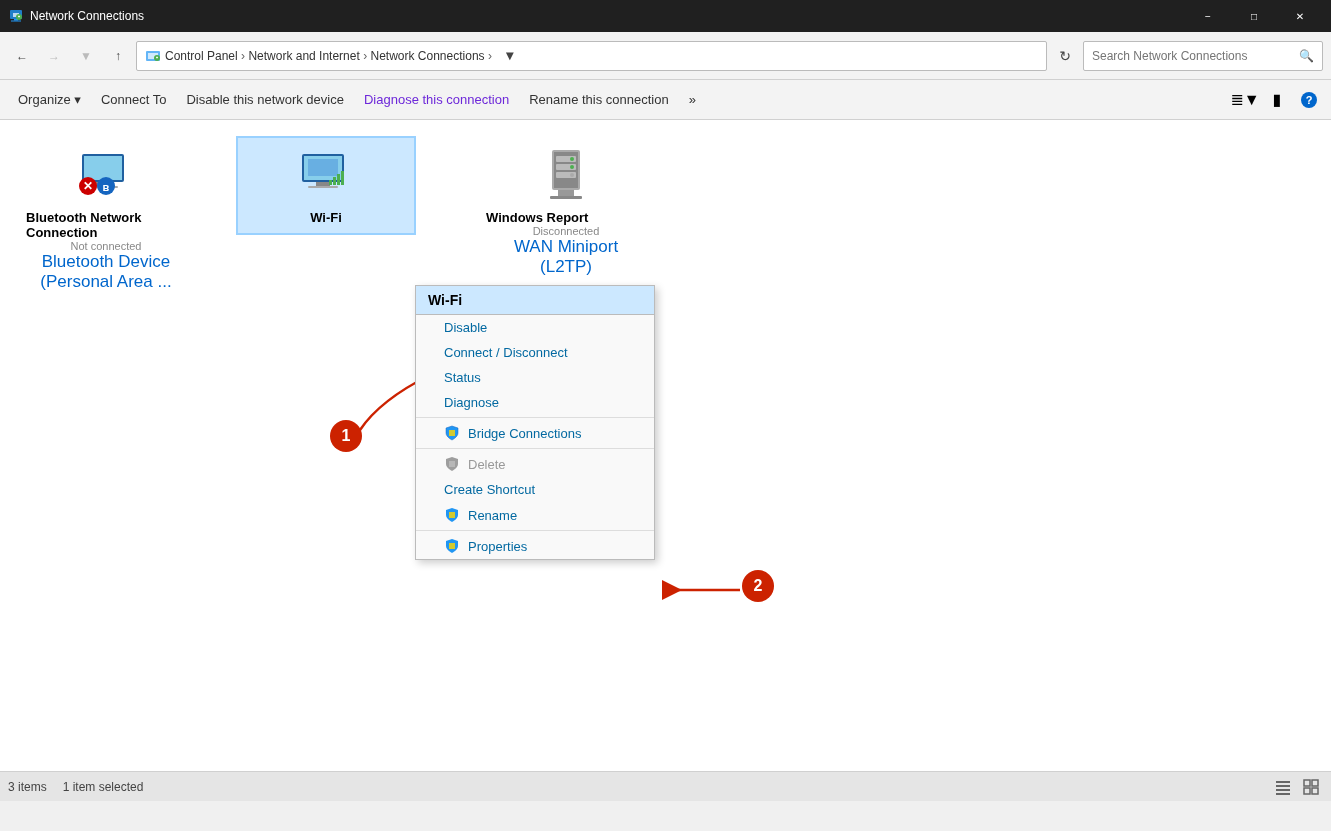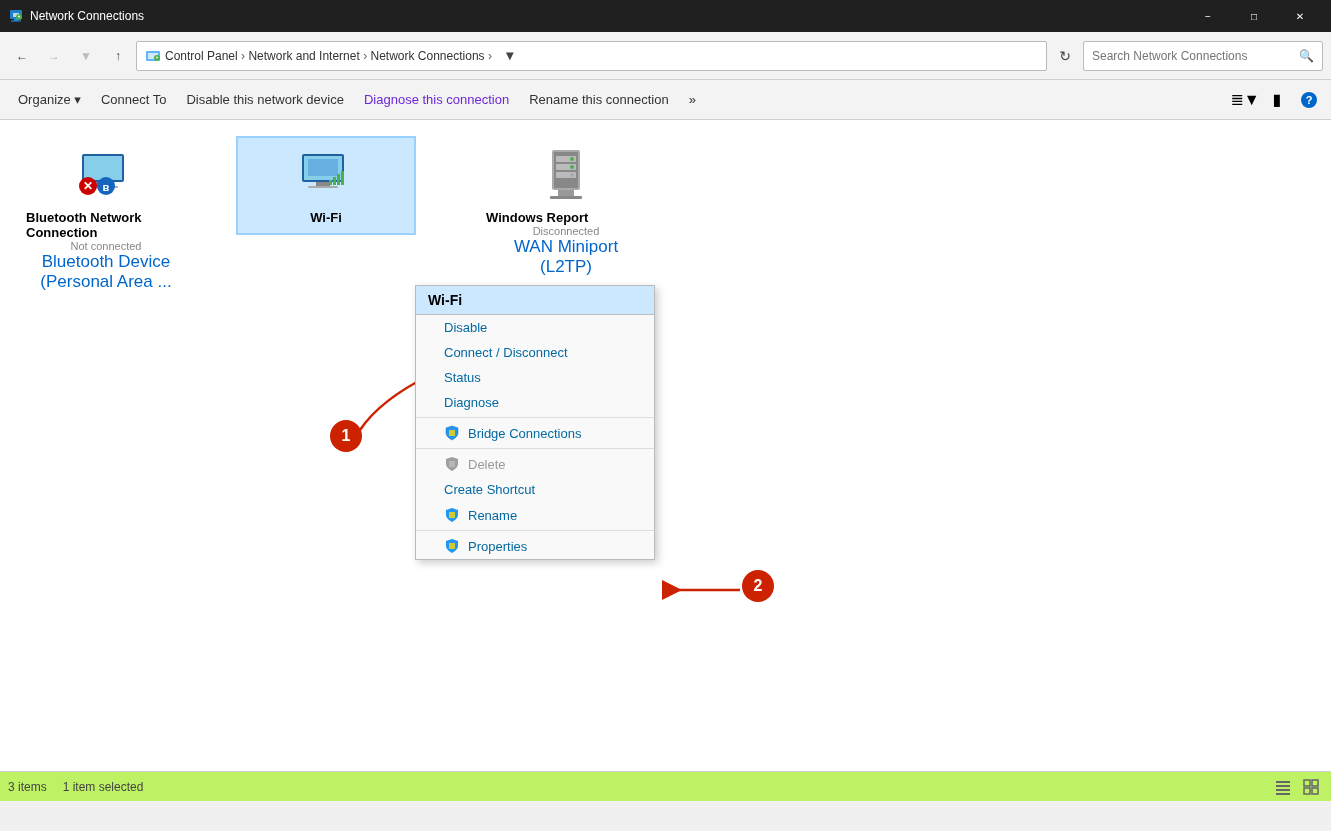--- a/index.html
+++ b/index.html
@@ -174,21 +174,21 @@
       display: flex; align-items: center; justify-content: center;
     }
 
     
     .status-bar {
       position: absolute;
       bottom: 0;
       left: 0;
       right: 0;
       height: 30px;
-      background: #bef264;
+      background: #e5e5e5;
       border-top: 1px solid #d0d0d0;
       display: flex;
       align-items: center;
       padding: 0 8px;
       justify-content: space-between;
     }
     .status-left { display: flex; gap: 16px; font-size: 12px; color: #444; }
     .status-right { display: flex; gap: 4px; }
     .view-btn {
       width: 24px; height: 24px; border: none; background: transparent; cursor: pointer;

